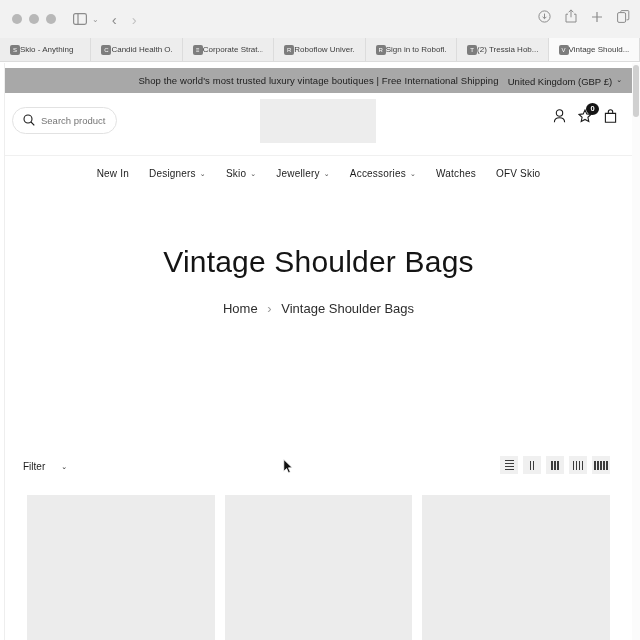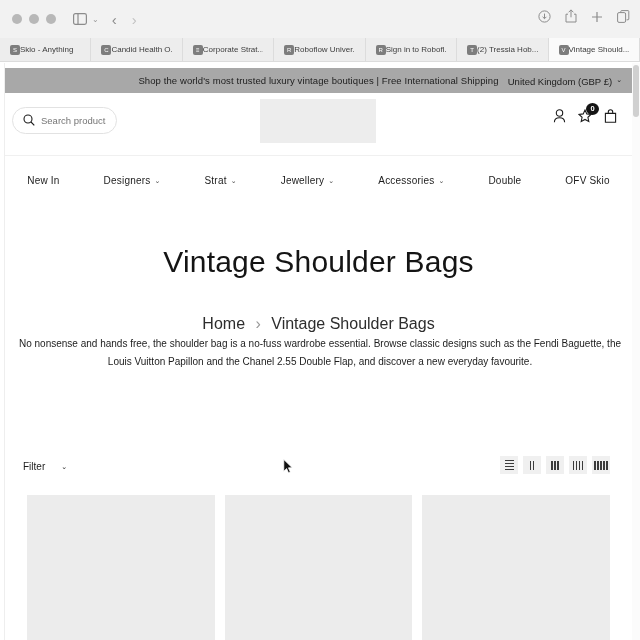--- a/index.html
+++ b/index.html
@@ -137,42 +137,42 @@
   #wishlist-badge {
     position: absolute; top: -6px; right: -7px;
     width: 13px; height: 12px; border-radius: 50%;
     background: #141414; color: #ffffff;
     font-size: 7.5px; line-height: 12px; text-align: center;
     font-weight: bold;
   }
 
   
   #main-nav {
-    position: absolute; top: 100px; left: 5px;
+    position: absolute; top: 93px; left: 5px;
     width: 627px; height: 35px;
     display: flex; align-items: center; justify-content: center;
-    gap: 44px;
+    gap: 20px;
   }
   .nav-item {
     display: flex; align-items: center; gap: 4px;
     font-size: 10px; color: #1c1c1c; letter-spacing: .2px;
   }
   .nav-caret { font-size: 7px; color: #4a4a4a; }
 
   
   #page-title {
     position: absolute; top: 182px; left: 0; width: 637px;
     text-align: center;
     font-size: 30px; font-weight: normal; color: #141414;
     letter-spacing: .2px;
   }
   #breadcrumb {
-    position: absolute; top: 252px; left: 0; width: 637px;
+    position: absolute; top: 238px; left: 0; width: 637px;
     text-align: center;
-    font-size: 16px; color: #2d2d2d;
+    font-size: 13px; color: #2d2d2d;
   }
   #breadcrumb .sep { color: #9a9a9a; margin: 0 6px; }
   #collection-description {
     position: absolute; top: 272px; left: 16px;
     width: 608px; text-align: center;
     font-size: 10px; line-height: 1.75; color: #1c1c1c;
   }
 
   
   #filter-bar {
@@ -358,48 +358,47 @@
 
   <div id="main-nav">
       <div class="nav-item">
         <span>New In</span>
       </div>
       <div class="nav-item">
         <span>Designers</span>
         <span class="nav-caret">⌄</span>
       </div>
       <div class="nav-item">
-        <span>Strat</span>
+        <span>Skio</span>
         <span class="nav-caret">⌄</span>
       </div>
       <div class="nav-item">
         <span>Jewellery</span>
         <span class="nav-caret">⌄</span>
       </div>
       <div class="nav-item">
         <span>Accessories</span>
         <span class="nav-caret">⌄</span>
       </div>
       <div class="nav-item">
-        <span>Double</span>
+        <span>Watches</span>
       </div>
       <div class="nav-item">
         <span>OFV Skio</span>
       </div>
     </div>
 
   <h1 id="page-title">Vintage Shoulder Bags</h1>
 
   <div id="breadcrumb">
     <span>Home</span>
     <span class="sep">›</span>
     <span>Vintage Shoulder Bags</span>
   </div>
 
-  <p id="collection-description">No nonsense and hands free, the shoulder bag is a no-fuss wardrobe essential. Browse classic designs such as the Fendi Baguette, the Louis Vuitton Papillon and the Chanel 2.55 Double Flap, and discover a new everyday favourite.</p>
 
   <div id="filter-bar">
     <div id="filter-button">
       <span>Filter</span>
       <span id="filter-caret">⌄</span>
     </div>
     <div id="view-toggles">
         <div class="view-btn list-view">
           <span class="bar"></span>
           <span class="bar"></span>

